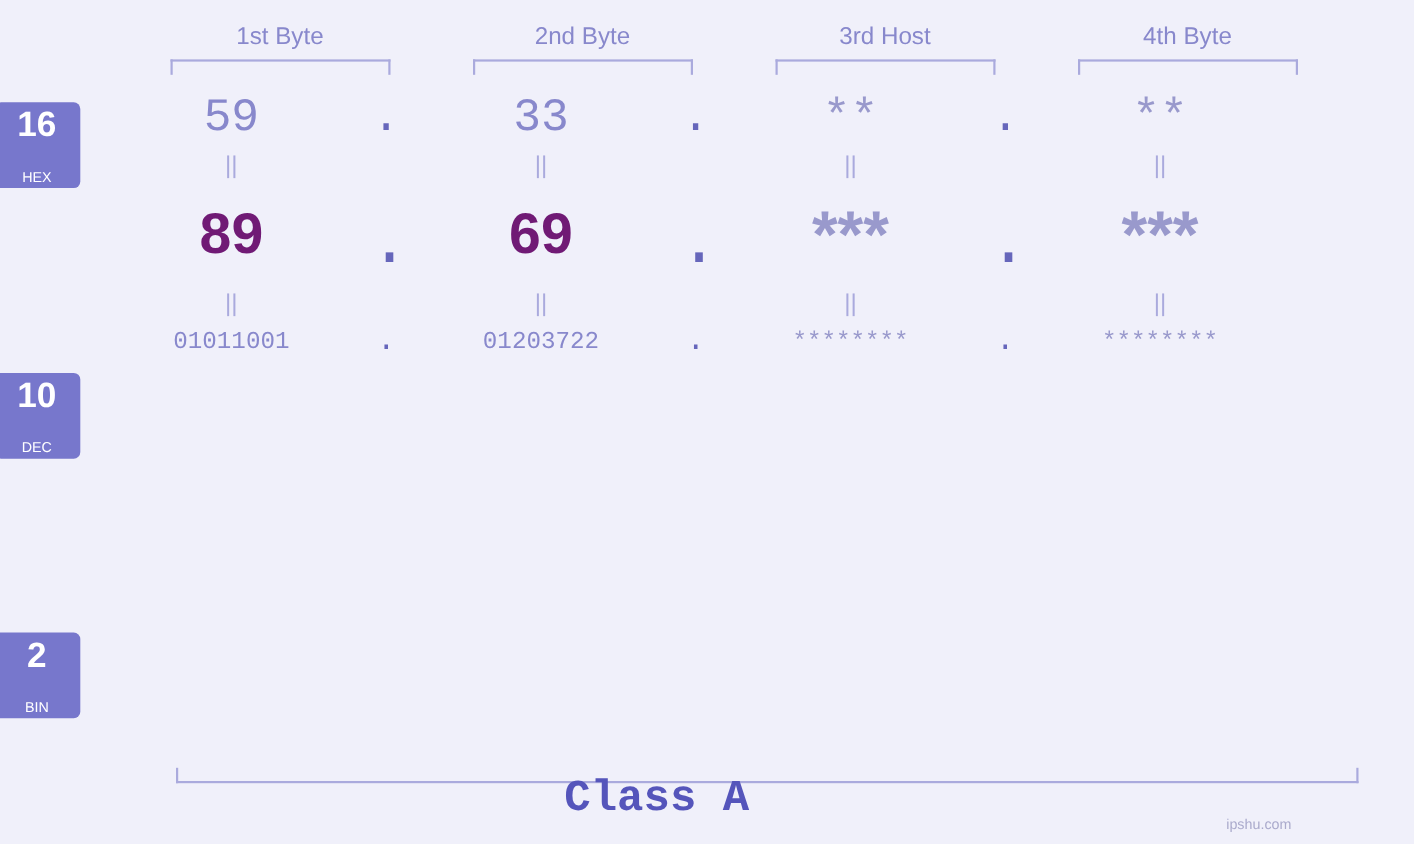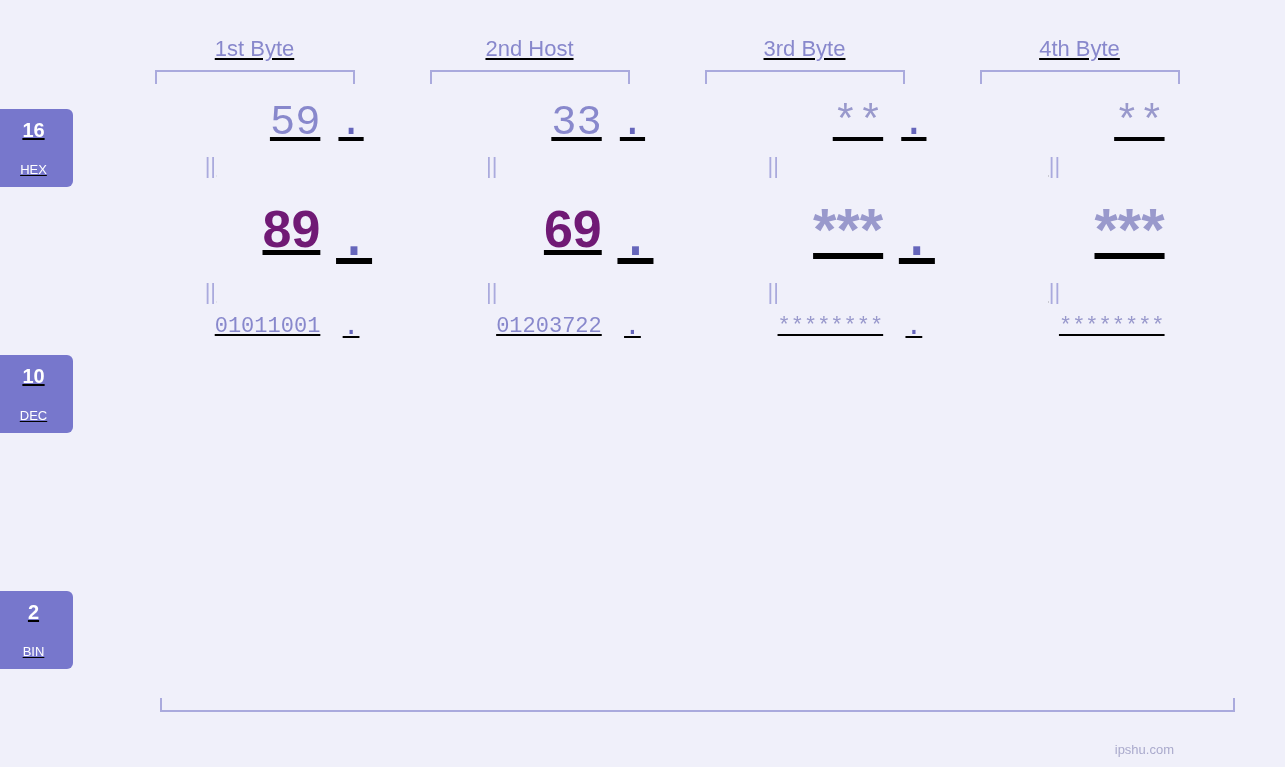--- a/index.html
+++ b/index.html
@@ -13,22 +13,21 @@
       position: relative;
     }
 
     .main-container {
       width: 1194px;
       height: 767px;
       position: relative;
       display: flex;
       flex-direction: column;
       align-items: center;
-      padding-top: 36px;
-      text-decoration: underline;
+      padding-top: 20px;
     }
 
     
     .byte-headers {
       display: flex;
       margin-left: 140px;
       width: 1100px;
       justify-content: space-around;
       margin-bottom: 8px;
     }
@@ -81,21 +80,21 @@
       border-radius: 6px;
       display: flex;
       flex-direction: column;
       align-items: center;
       justify-content: center;
       color: white;
       font-family: Arial, sans-serif;
     }
 
     .base-number {
-      font-size: 20px;
+      font-size: 32px;
       font-weight: bold;
       line-height: 1.1;
     }
 
     .base-label {
       font-size: 13px;
       font-weight: normal;
       margin-top: 21px;
     }
 
@@ -110,21 +109,21 @@
     
     .data-row {
       display: flex;
       align-items: center;
       justify-content: space-around;
       width: 1080px;
     }
 
     .cell {
       width: 220px;
-      text-align: right;
+      text-align: center;
       font-family: 'Courier New', Courier, monospace;
     }
 
     .dot {
       font-size: 42px;
       color: #6666bb;
       width: 30px;
       text-align: center;
     }
 
@@ -259,22 +258,22 @@
     }
 
   </style>
 </head>
 <body>
 
 <div class="main-container">
 
   <div class="byte-headers">
     <div class="byte-header">1st Byte</div>
-    <div class="byte-header">2nd Host</div>
-    <div class="byte-header">3rd Byte</div>
+    <div class="byte-header">2nd Byte</div>
+    <div class="byte-header">3rd Host</div>
     <div class="byte-header">4th Byte</div>
   </div>
 
   <div class="bracket-row">
     <div class="bracket"></div>
     <div class="bracket"></div>
     <div class="bracket"></div>
     <div class="bracket"></div>
   </div>
 
@@ -348,16 +347,17 @@
         <div class="dot" style="font-size: 28px;">.</div>
         <div class="cell bin-value masked">********</div>
       </div>
 
     </div>
   </div>
 
 
   <div class="big-bottom-bracket"></div>
 
+  <div class="class-label">Class A</div>
 
   <div class="watermark">ipshu.com</div>
 
 </div>
 
 </body></html>

